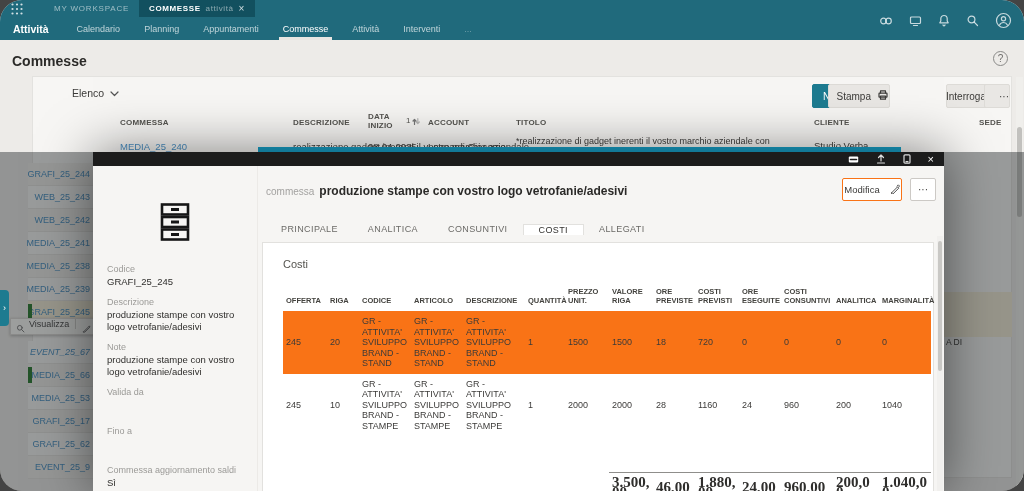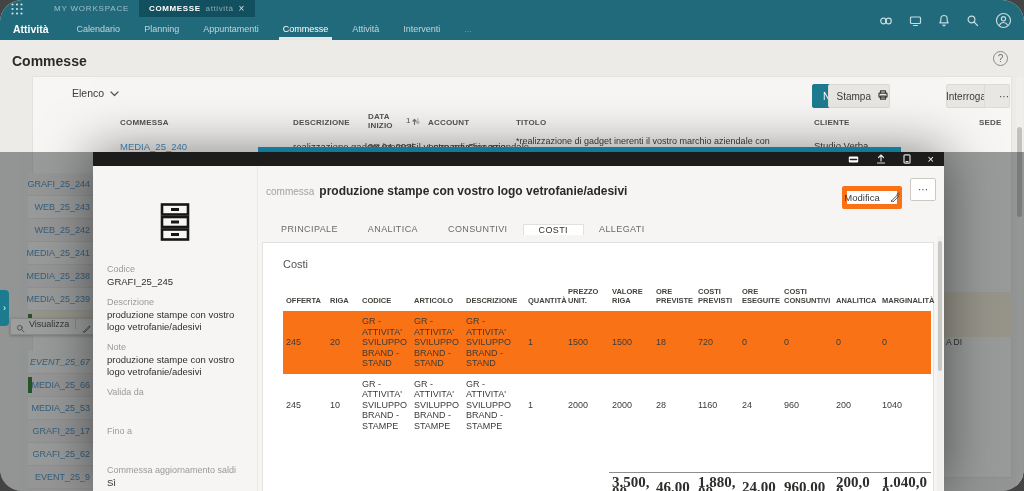--- a/index.html
+++ b/index.html
@@ -35,21 +35,21 @@
   .btn-stampa { left:828px; top:84px; width:62px; }
   .btn-interroga { left:946px; top:84px; width:58px; }
   
   .btn-more-main { left:984px; top:84px; width:26px; }
 
   .bg-th { position:absolute; font-size:8px; font-weight:bold; color:#555450; letter-spacing:.2px; }
   .bg-cell { position:absolute; font-size:9.5px; color:#3c3b39; }
   .bg-link { color:#4a90c4; cursor:pointer; }
   .sel-strip { position:absolute; left:258px; top:147px; width:643px; height:5px; background:#18a0c8; z-index:6; }
 
-  .left-rows { position:absolute; left:28px; top:163px; width:65px; z-index:5;margin-top:10px; }
+  .left-rows { position:absolute; left:28px; top:163px; width:65px; z-index:5; }
   .lrow { height:23px; display:flex; align-items:center; justify-content:flex-end; padding-right:3px; font-size:9px; color:#4a90c4; border-bottom:1px solid #e6e4e1; cursor:pointer; position:relative; background:#f7f6f4; }
   .lrow:nth-child(odd) { background:#efeeeb; }
   .lrow.sel { background:#f3ecd7; }
   .lrow.flag::before, .lrow.sel::before { content:""; position:absolute; left:0; top:3px; bottom:3px; width:4px; background:#2e7d32; }
 
   .row-action { position:absolute; left:10px; top:318px; width:102px; height:17px; background:#fcfbf9; border:1px solid #dcdad6; box-shadow:0 1px 3px rgba(0,0,0,.25); display:flex; align-items:flex-start; gap:4px; padding:0 5px; z-index:7; }
   .row-action .lbl { font-size:9px; color:#4a4947; }
   .row-action .sep { width:1px; height:10px; background:#d5d3cf; margin:0 2px; }
 
   .clip-block { position:absolute; left:944px; top:292px; width:68px; height:45px; background:#f3ecd7; z-index:5; }
@@ -68,21 +68,21 @@
   .modal-body { display:flex; height:325px; }
   .modal-aside { width:165px; background:#f6f5f3; border-right:1px solid #eceae7; padding:0 14px; }
   .drawer-wrap { display:flex; justify-content:center; margin:36px 0 22px 0; }
   .field { margin-bottom:9px; }
   .field .flabel { font-size:9px; color:#9b9a97; margin-bottom:2px; }
   .field .fvalue { font-size:9.5px; color:#2f2e2c; line-height:12px; min-height:11px; max-width:132px; }
 
   .modal-main { flex:1; position:relative; background:#f6f5f3; }
   .rec-header { position:absolute; left:8px; top:18px; font-size:12px; color:#2b2a28; font-weight:bold; }
   .rec-header .rtype { font-weight:normal; color:#a3a2a0; font-size:10px; margin-right:5px; }
-  .btn-modifica { position:absolute; left:584px; top:12px; width:60px; height:23px; background:#fff; border:5px solid #f97316; border-radius:2px; font-size:9.5px; color:#3c3b39; display:flex; align-items:center; justify-content:center; gap:10px; cursor:pointer;margin-top:8px; }
+  .btn-modifica { position:absolute; left:584px; top:12px; width:60px; height:23px; background:#fff; border:1px solid #f97316; border-radius:2px; font-size:9.5px; color:#3c3b39; display:flex; align-items:center; justify-content:center; gap:10px; cursor:pointer; }
   .btn-more-modal { position:absolute; left:652px; top:12px; width:26px; height:23px; background:#fff; border:1px solid #ccc9c5; border-radius:2px; font-size:10px; color:#3c3b39; display:flex; align-items:center; justify-content:center; cursor:pointer; }
 
   .tabs { position:absolute; left:8px; top:50px; display:flex; height:26px; align-items:center; }
   .tab { font-size:9px; letter-spacing:.4px; color:#6b6a67; padding:0 15px; display:flex; align-items:center; cursor:pointer; }
   .tab.active { background:#fff; color:#33322f; border:1px solid #e2e1de; border-bottom:none; }
 
   .content-card { position:absolute; left:4px; top:76px; width:672px; height:300px; background:#fff; border:1px solid #e2e1de; padding:15px 0 0 20px; }
   .costi-title { font-size:11px; color:#55544f; }
 
   table.costs { margin-top:14px; width:614px; border-collapse:collapse; table-layout:fixed; }

